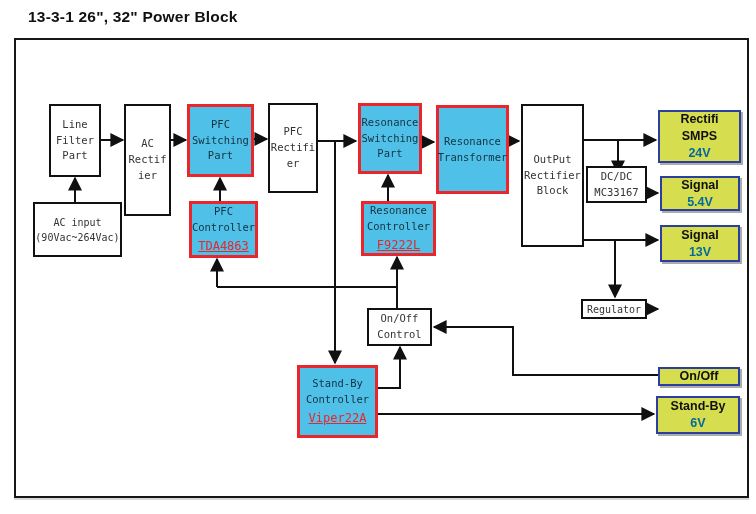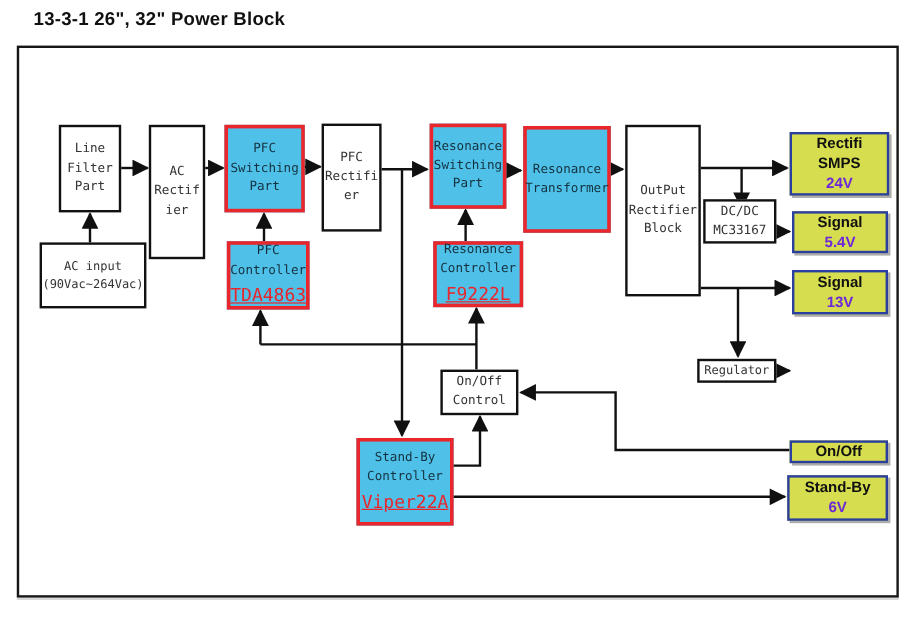--- a/index.html
+++ b/index.html
@@ -9,25 +9,25 @@
          font-weight:bold;font-size:15.5px;color:#111;letter-spacing:.2px;}
   .frame{position:absolute;left:14px;top:38px;width:731px;height:456px;
          border:2px solid #161616;background:#fff;box-shadow:0 2px 0 #d8d8d8;}
   svg.wires{position:absolute;left:0;top:0;width:756px;height:514px;pointer-events:none;}
   .box{position:absolute;box-sizing:border-box;display:flex;flex-direction:column;
        align-items:center;justify-content:center;text-align:center;
        font-size:10.5px;line-height:1.5;color:#333;background:#fff;
        border:2px solid #111;}
   .box .lines{display:block;white-space:pre-line;}
   .cyan{background:#4fc1e9;border:3px solid #e8262c;color:#15313f;}
-  .part{display:block;color:#e8262c;text-decoration:underline;font-size:15px;margin-top:1px;}
+  .part{display:block;color:#e8262c;text-decoration:underline;font-size:12px;margin-top:1px;}
   .green{background:#d6dd4f;border:2px solid #2b3f9e;box-shadow:2px 2px 0 rgba(70,70,70,.45);
          font-family:"Liberation Sans",sans-serif;font-weight:bold;font-size:12.5px;
          color:#101010;line-height:1.35;}
-  .green .val{display:block;color:#6d28d9;}
+  .green .val{display:block;color:#0369a1;}
   .small{font-size:10px;}
 </style>
 </head>
 <body>
 
 <div id="canvas">
 
   <div class="title">13-3-1 26", 32" Power Block</div>
   <div class="frame"></div>
 

